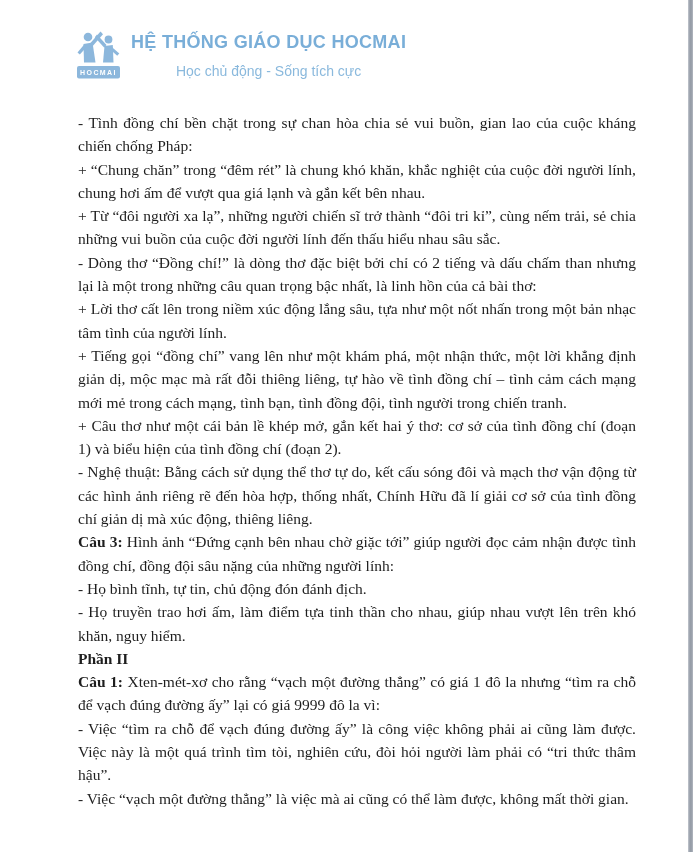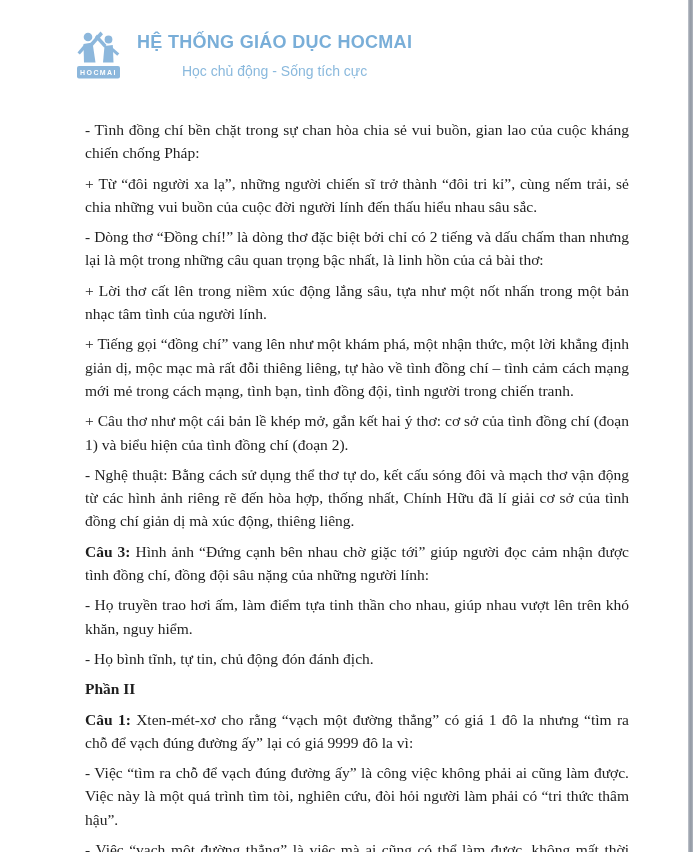--- a/index.html
+++ b/index.html
@@ -21,21 +21,21 @@
     width: 5px;
     height: 852px;
     background: linear-gradient(90deg, #c3c8cf 0%, #949ba6 40%, #9aa1ab 70%, #b3b8c0 100%);
   }
   .logo {
     position: absolute;
     left: 76px;
     top: 28px;
     display: flex;
     align-items: center;
-    gap: 16px;
+    gap: 10px;
   }
   .logo-icon {
     flex: 0 0 auto;
     width: 45px;
     height: 54px;
   }
   .logo-text {
     display: flex;
     flex-direction: column;
     align-items: center;
@@ -59,21 +59,21 @@
     position: absolute;
     left: 78px;
     top: 111px;
     width: 558px;
     font-size: 15.5px;
     line-height: 23.3px;
     color: #1e1e1e;
     text-align: justify;
   }
   .content p {
-    margin: 7px;
+    margin: 0;
     padding: 0;
   }
   .b {
     font-weight: bold;
   }
 </style>
 </head>
 <body>
 
 <div class="page-edge-strip"></div>
@@ -97,26 +97,27 @@
     </svg>
   </span>
   <span class="logo-text">
     <span class="logo-title">HỆ THỐNG GIÁO DỤC HOCMAI</span>
     <span class="logo-tagline">Học chủ động - Sống tích cực</span>
   </span>
 </div>
 
 <div class="content">
   <p><span class="b"></span><span>- Tình đồng chí bền chặt trong sự chan hòa chia sẻ vui buồn, gian lao của cuộc kháng chiến chống Pháp:</span></p>
+  <p><span class="b"></span><span>+ “Chung chăn” trong “đêm rét” là chung khó khăn, khắc nghiệt của cuộc đời người lính, chung hơi ấm để vượt qua giá lạnh và gắn kết bên nhau.</span></p>
   <p><span class="b"></span><span>+ Từ “đôi người xa lạ”, những người chiến sĩ trở thành “đôi tri kỉ”, cùng nếm trải, sẻ chia những vui buồn của cuộc đời người lính đến thấu hiểu nhau sâu sắc.</span></p>
   <p><span class="b"></span><span>- Dòng thơ “Đồng chí!” là dòng thơ đặc biệt bởi chỉ có 2 tiếng và dấu chấm than nhưng lại là một trong những câu quan trọng bậc nhất, là linh hồn của cả bài thơ:</span></p>
   <p><span class="b"></span><span>+ Lời thơ cất lên trong niềm xúc động lắng sâu, tựa như một nốt nhấn trong một bản nhạc tâm tình của người lính.</span></p>
   <p><span class="b"></span><span>+ Tiếng gọi “đồng chí” vang lên như một khám phá, một nhận thức, một lời khẳng định giản dị, mộc mạc mà rất đỗi thiêng liêng, tự hào về tình đồng chí – tình cảm cách mạng mới mẻ trong cách mạng, tình bạn, tình đồng đội, tình người trong chiến tranh.</span></p>
   <p><span class="b"></span><span>+ Câu thơ như một cái bản lề khép mở, gắn kết hai ý thơ: cơ sở của tình đồng chí (đoạn 1) và biểu hiện của tình đồng chí (đoạn 2).</span></p>
   <p><span class="b"></span><span>- Nghệ thuật: Bằng cách sử dụng thể thơ tự do, kết cấu sóng đôi và mạch thơ vận động từ các hình ảnh riêng rẽ đến hòa hợp, thống nhất, Chính Hữu đã lí giải cơ sở của tình đồng chí giản dị mà xúc động, thiêng liêng.</span></p>
   <p><span class="b">Câu 3:</span><span> Hình ảnh “Đứng cạnh bên nhau chờ giặc tới” giúp người đọc cảm nhận được tình đồng chí, đồng đội sâu nặng của những người lính:</span></p>
+  <p><span class="b"></span><span>- Họ bình tĩnh, tự tin, chủ động đón đánh địch.</span></p>
   <p><span class="b"></span><span>- Họ truyền trao hơi ấm, làm điểm tựa tinh thần cho nhau, giúp nhau vượt lên trên khó khăn, nguy hiểm.</span></p>
-  <p><span class="b"></span><span>- Họ bình tĩnh, tự tin, chủ động đón đánh địch.</span></p>
   <p><span class="b">Phần II</span><span></span></p>
   <p><span class="b">Câu 1:</span><span> Xten-mét-xơ cho rằng “vạch một đường thẳng” có giá 1 đô la nhưng “tìm ra chỗ để vạch đúng đường ấy” lại có giá 9999 đô la vì:</span></p>
   <p><span class="b"></span><span>- Việc “tìm ra chỗ để vạch đúng đường ấy” là công việc không phải ai cũng làm được. Việc này là một quá trình tìm tòi, nghiên cứu, đòi hỏi người làm phải có “tri thức thâm hậu”.</span></p>
   <p><span class="b"></span><span>- Việc “vạch một đường thẳng” là việc mà ai cũng có thể làm được, không mất thời gian.</span></p>
 </div>
 
 </body></html>

